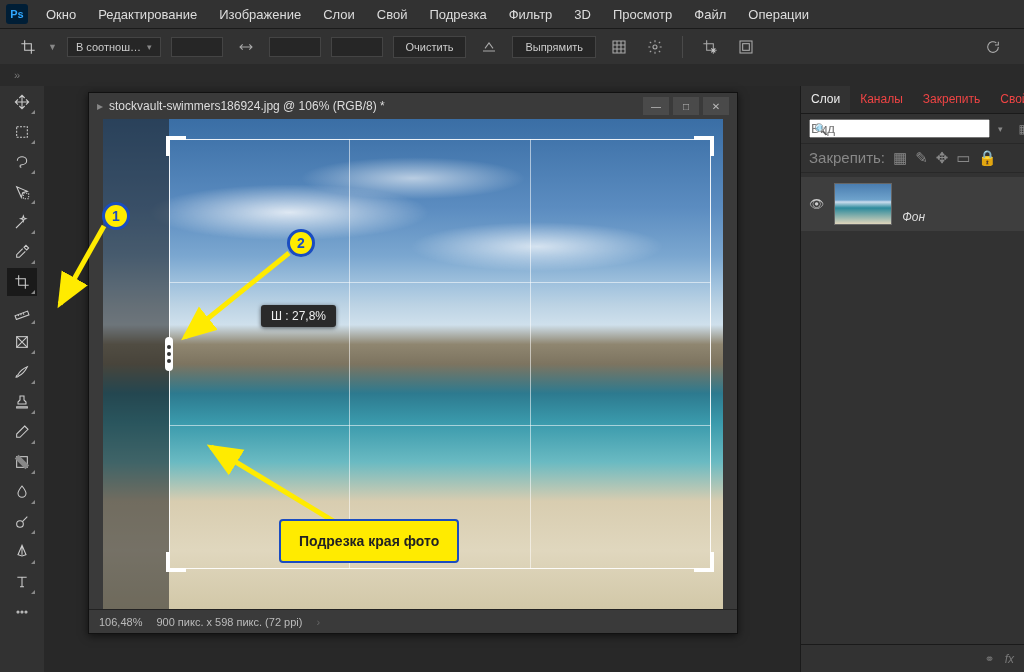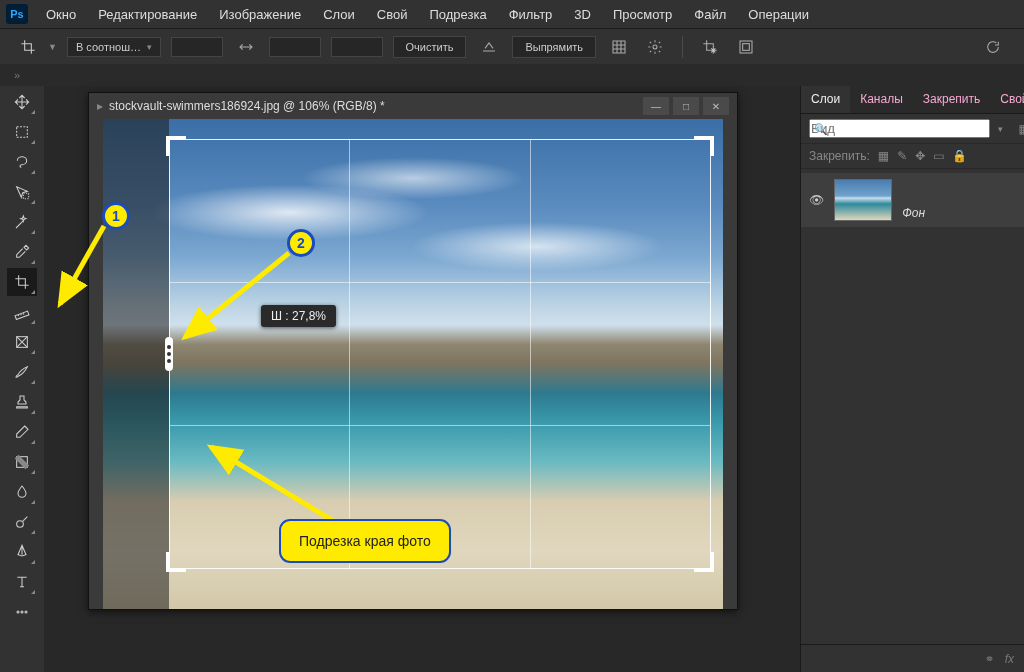--- a/index.html
+++ b/index.html
@@ -74,35 +74,35 @@
 .crop-handle-left { position:absolute; left:-4px; top:50%; transform:translateY(-50%); width:8px; height:34px; background:#fff; border-radius:4px; display:flex; flex-direction:column; align-items:center; justify-content:center; gap:3px;}
 .crop-handle-left span{width:4px;height:4px;background:#333;border-radius:50%;}
 .dim-left { position:absolute; left:0; top:0; bottom:0; width:66px; background:rgba(30,30,30,.55);}
 
 .crop-tooltip { position:absolute; left:158px; top:186px; background:#2a2a2a; color:#eee; padding:4px 10px; font-size:12px; border-radius:3px; box-shadow:0 1px 4px rgba(0,0,0,.6);}
 
 
 .badge { position:absolute; width:28px; height:28px; background:#ffeb00; border:3px solid #1a4cc0; border-radius:50%; display:flex; align-items:center; justify-content:center; font-weight:bold; color:#1a4cc0; font-size:14px; z-index:50;}
 .arrow { position:absolute; z-index:40; }
 .arrow svg { overflow:visible; }
-.callout { position:absolute; background:#ffeb00; border:2px solid #1a4cc0; padding:12px 18px; font-weight:normal; color:#222; font-size:14px; border-radius:11px; z-index:45;}
+.callout { position:absolute; background:#ffeb00; border:2px solid #1a4cc0; padding:12px 18px; font-weight:bold; color:#222; font-size:14px; border-radius:4px; z-index:45;}
 
 
 .docwin-status { height:24px; background:#3a3a3a; display:flex; align-items:center; padding:0 10px; gap:14px; font-size:11px; color:#bbb; border-top:1px solid #222;}
 
 
 .rightcol { width: 224px; background: #323232; border-left:1px solid #1a1a1a; display:flex; flex-direction:column;}
 .panel-tabs { height:28px; background:#2a2a2a; display:flex; align-items:stretch; border-bottom:1px solid #1a1a1a;}
-.panel-tab { padding:6px 10px; font-size:12px; color:#f9a8d4; cursor:pointer;}
+.panel-tab { padding:6px 10px; font-size:12px; color:#ef4444; cursor:pointer;}
 .panel-tab.active { color:#eee; background:#323232;}
 .panel-row { display:flex; align-items:center; padding:5px 8px; gap:8px; border-bottom:1px solid #282828;}
 .search-wrap{position:relative;}
 .search-wrap .sicon{position:absolute; left:5px; top:4px; color:#777; font-size:11px;}
 .blend-select { background:#262626; border:1px solid #444; color:#888; font-size:11px; padding:3px 6px; width:100%;}
-.lock-row { font-size:12px; color:#888; display:flex; align-items:flex-end; gap:8px; padding:5px 8px; border-bottom:1px solid #282828;}
+.lock-row { font-size:15px; color:#888; display:flex; align-items:flex-start; gap:8px; padding:5px 8px; border-bottom:1px solid #282828;}
 .lock-row .licon{ color:#888; }
 .layers-list { flex:1; padding:4px 0; }
 .layer { display:flex; align-items:center; gap:10px; padding:6px 8px; background:#3e3e3e;}
 .layer .eye { color:#ccc; cursor:pointer;}
 .layer .thumb { width:58px; height:42px; background: linear-gradient(to bottom,#4a7db0 0%,#6fa3cc 40%,#cde 45%,#2d8a9c 60%,#e0d6bc 100%); border:1px solid #666;}
 .layer .lname { font-style:italic; color:#ddd; font-size:12px;margin-top:26px;}
 .panel-footer { height:28px; border-top:1px solid #1a1a1a; display:flex; align-items:center; justify-content:flex-end; gap:10px; padding:0 10px; color:#777;}
 
 .chev { font-size:9px; color:#888;}
 svg.icon { width:16px; height:16px; fill:none; stroke:currentColor; stroke-width:1.6; }
@@ -375,20 +375,25 @@
                   <marker id="ah3" markerWidth="8" markerHeight="8" refX="6" refY="3" orient="auto">
                     <path d="M0 0L7 3L0 6z" fill="#ffeb00"></path>
                   </marker>
                 </defs>
             <path d="M160 100 L 8 8" stroke="#ffeb00" stroke-width="5" fill="none" marker-end="url(#ah3)"></path>
               </svg>
           </div>
           <div class="callout" style="left:176px; top:400px;">Подрезка края фото</div>
         </div>
       </div>
+      <div class="docwin-status">
+        <span>106,48%</span>
+        <span>900  пикс. x 598 пикс. (72 ppi)</span>
+        <span style="color:#666;">›</span>
+      </div>
     </div>
   </div>
 
   <div class="rightcol">
     <div class="panel-tabs">
       <div class="panel-tab active">Слои</div>
       <div class="panel-tab">Каналы</div>
       <div class="panel-tab">Закрепить</div>
       <div class="panel-tab">Свой</div>
     </div>

